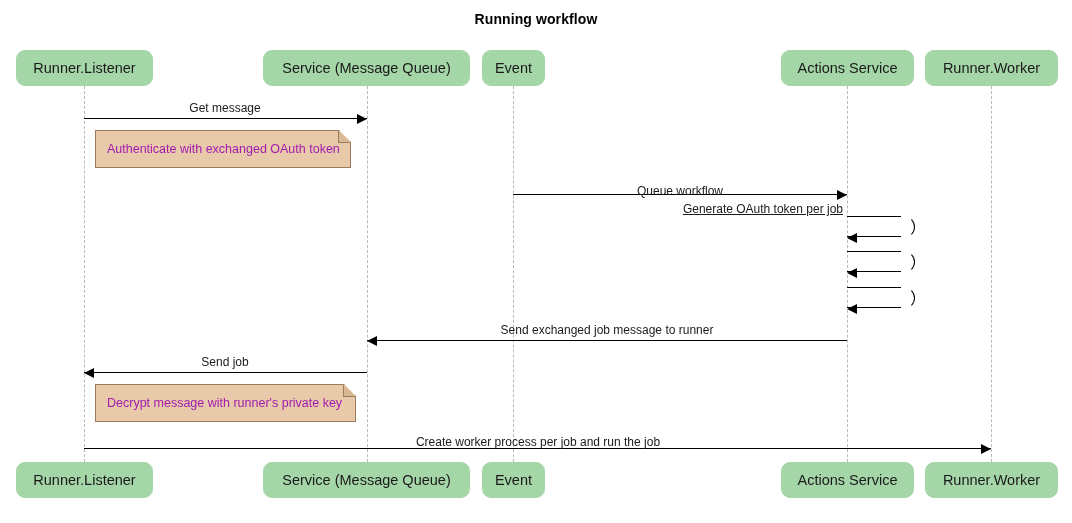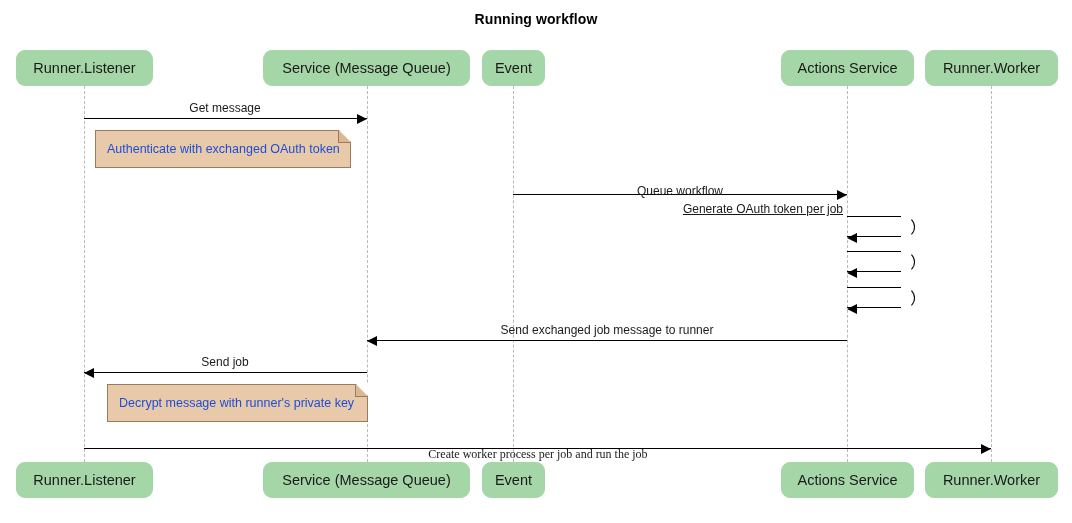--- a/index.html
+++ b/index.html
@@ -21,21 +21,21 @@
          border-left:10px solid #000;}
   .arrow-left{border-top:5px solid transparent;border-bottom:5px solid transparent;
          border-right:10px solid #000;}
   .selfloop{position:absolute;}
   .selfloop .top{position:absolute;left:0;top:0;height:0;border-top:1.6px solid #000;}
   .selfloop .bot{position:absolute;left:0;height:0;border-top:1.6px solid #000;}
   .selfloop .curve{position:absolute;border:1.6px solid #000;border-left:none;
          border-radius:0 14px 14px 0;box-sizing:border-box;}
   .note{position:absolute;background:#e8c9a9;border:1px solid #9c7b5b;
         box-sizing:border-box;display:flex;align-items:center;
-        font-size:12.5px;color:#1d4ed8;padding-left:11px;}
+        font-size:12.5px;color:#a21caf;padding-left:11px;}
   .note-fold{position:absolute;width:12px;height:12px;right:-1px;top:-1px;
         background:#d9b894;border-left:1px solid #9c7b5b;
         border-bottom:1px solid #9c7b5b;
         clip-path:polygon(0 0,100% 100%,0 100%);}
   .note-fold2{position:absolute;width:12px;height:12px;right:-1px;top:-1px;
         background:#ffffff;clip-path:polygon(0 0,100% 0,100% 100%);}
 </style>
 </head>
 <body>
 
@@ -83,21 +83,21 @@
     <div class="arrowhead arrow-right" style="top: 190px; left: 837px;"></div>
     <div class="msg-label" style="left: 380px; width: 600px; top: 184px;">Queue workflow</div>
     <div class="msg-line" style="left: 367px; width: 480px; top: 340px;"></div>
     <div class="arrowhead arrow-left" style="top: 336px; left: 367px;"></div>
     <div class="msg-label" style="left: 307px; width: 600px; top: 323px;">Send exchanged job message to runner</div>
     <div class="msg-line" style="left: 84px; width: 283px; top: 372px;"></div>
     <div class="arrowhead arrow-left" style="top: 368px; left: 84px;"></div>
     <div class="msg-label" style="left: -75px; width: 600px; top: 355px;">Send job</div>
     <div class="msg-line" style="left: 84px; width: 907px; top: 448px;"></div>
     <div class="arrowhead arrow-right" style="top: 444px; left: 981px;"></div>
-    <div class="msg-label" style="left: 238px; width: 600px; top: 447px; font-family: Liberation Serif, serif;">Create worker process per job and run the job</div>
+    <div class="msg-label" style="left: 238px; width: 600px; top: 435px;">Create worker process per job and run the job</div>
     <div class="selfloop" style="left: 847px; top: 216px; width: 68px; height: 22px;">
       <div class="top" style="width: 54px;"></div>
       <div class="curve" style="left: 40px; top: 0px; width: 28px; height: 22px; border-top-color: transparent; border-bottom-color: transparent;"></div>
       <div class="bot" style="width: 54px; top: 20.4px;"></div>
     </div>
     <div class="arrowhead arrow-left" style="left: 847px; top: 233px;"></div>
     <div class="msg-label" style="right: 229px; text-align: right; top: 202px; text-decoration: underline;">Generate OAuth token per job</div>
     <div class="selfloop" style="left: 847px; top: 251px; width: 68px; height: 22px;">
       <div class="top" style="width: 54px;"></div>
       <div class="curve" style="left: 40px; top: 0px; width: 28px; height: 22px; border-top-color: transparent; border-bottom-color: transparent;"></div>
@@ -108,18 +108,18 @@
       <div class="top" style="width: 54px;"></div>
       <div class="curve" style="left: 40px; top: 0px; width: 28px; height: 22px; border-top-color: transparent; border-bottom-color: transparent;"></div>
       <div class="bot" style="width: 54px; top: 20.4px;"></div>
     </div>
     <div class="arrowhead arrow-left" style="left: 847px; top: 304px;"></div>
     <div class="note" style="left: 95px; top: 130px; width: 256px; height: 38px;">
       <div>Authenticate with exchanged OAuth token</div>
       <div class="note-fold2"></div>
       <div class="note-fold"></div>
     </div>
-    <div class="note" style="left: 95px; top: 384px; width: 261px; height: 38px; margin-left: 12px;">
+    <div class="note" style="left: 95px; top: 384px; width: 261px; height: 38px;">
       <div>Decrypt message with runner's private key</div>
       <div class="note-fold2"></div>
       <div class="note-fold"></div>
     </div>
   </div>
 
 </body></html>

